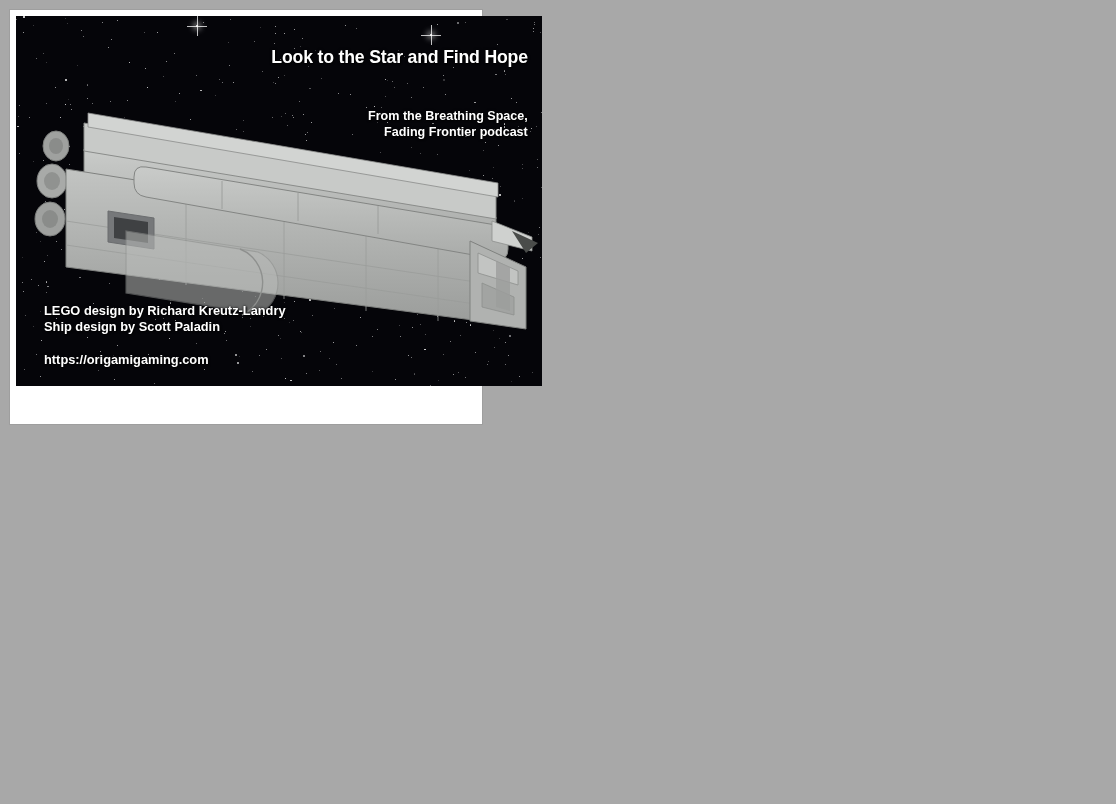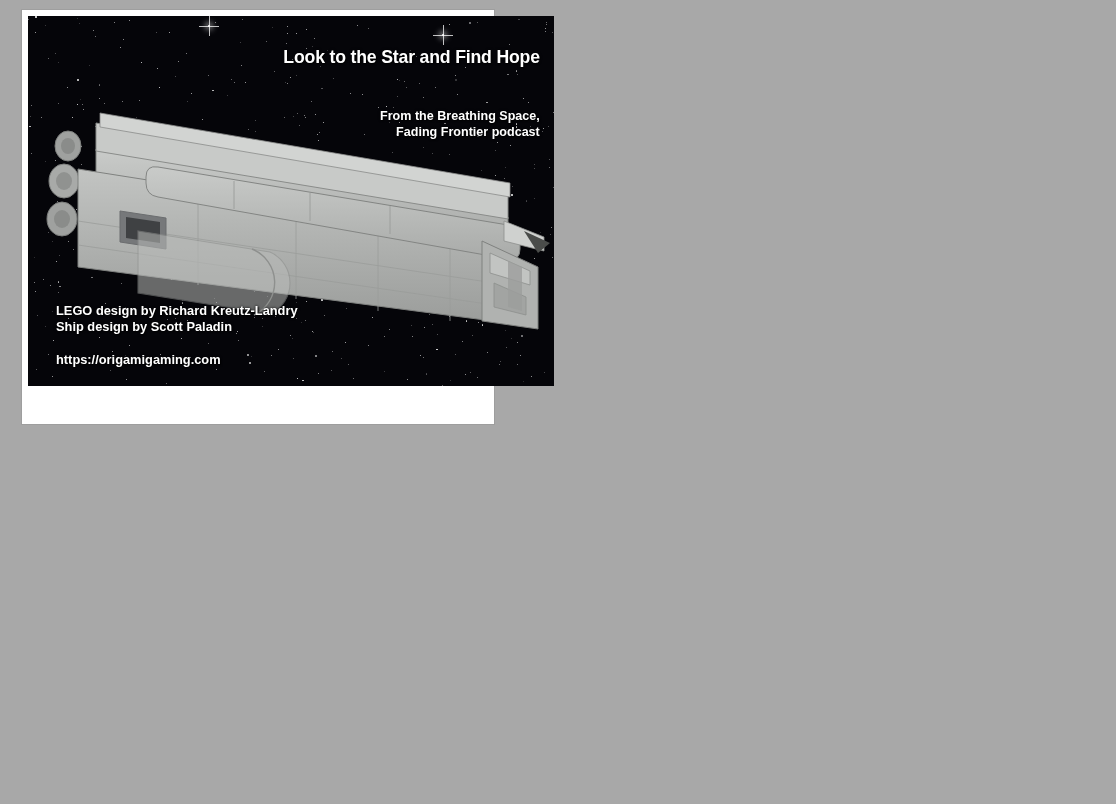--- a/index.html
+++ b/index.html
@@ -17,21 +17,21 @@
   }
   .cell{position:relative;}
 
   
   .page{
     position:absolute;background:#ffffff;
     box-shadow:0 0 0 1px rgba(0,0,0,.06);
   }
 
   
-  #cover-page{left:22px;top:10px;width:440px;height:382px;background:#fff;padding:16px;}
+  #cover-page{left:10px;top:10px;width:440px;height:382px;background:#fff;padding:16px;}
   .cover-inner{
     position:absolute;left:6px;top:6px;width:526px;height:370px;
     background:#050509;overflow:hidden;
   }
   .starfield{position:absolute;inset:0;}
   .star{position:absolute;background:#fff;border-radius:50%;}
   .bigstar{
     position:absolute;width:2px;height:2px;background:#fff;border-radius:50%;
     box-shadow:0 0 6px 2px rgba(255,255,255,.85);
   }

